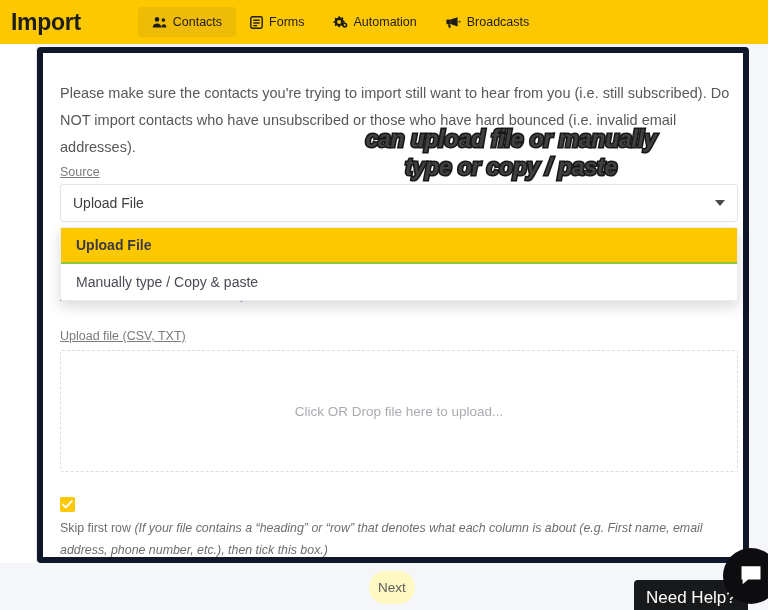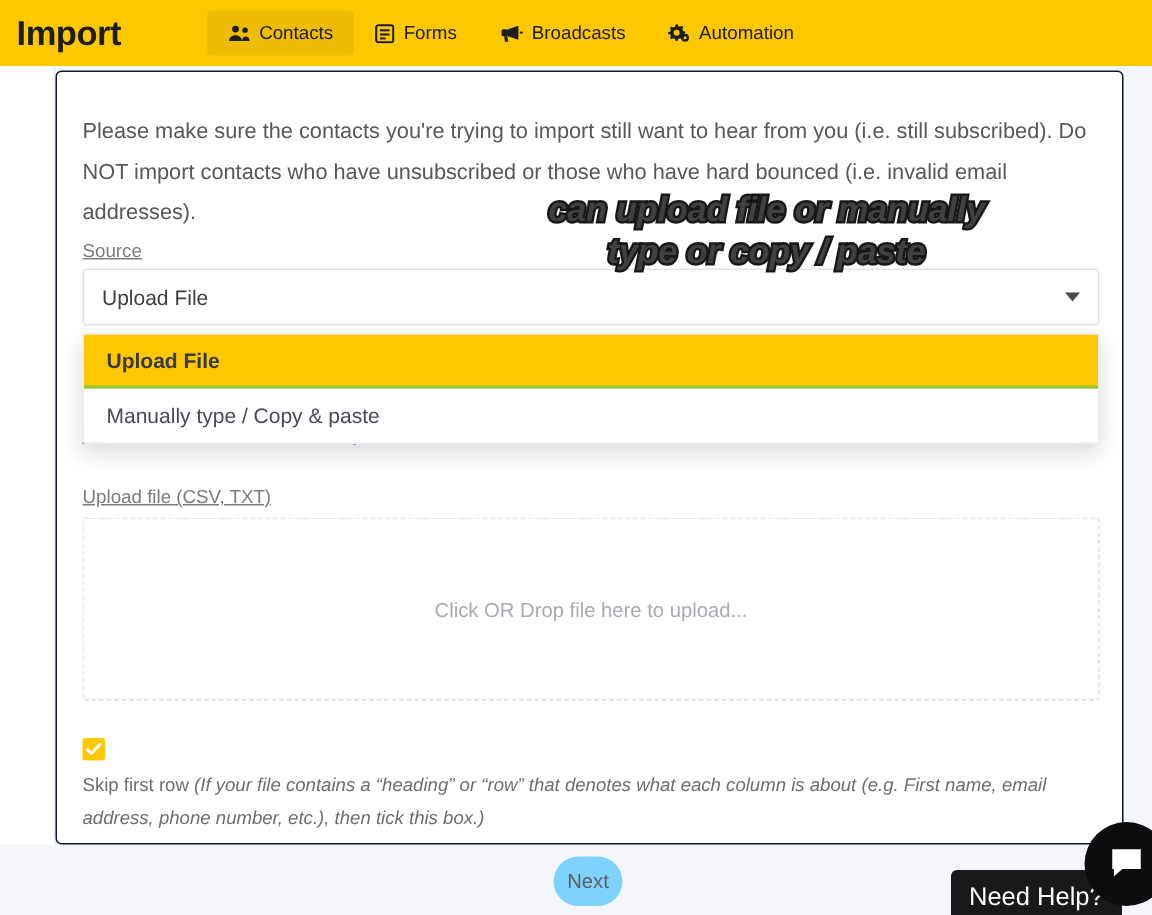--- a/index.html
+++ b/index.html
@@ -47,21 +47,21 @@
   .railgap {
     position: absolute; left: 18px; top: 44px;
     width: 19px; height: 519px; background: #ffffff;
     border-right: 1px solid #e7e9f2;
   }
 
   .card {
     position: absolute; left: 37px; top: 47px;
     width: 712px; height: 516px;
     background: #ffffff;
-    border: 1px solid #0f172a;
+    border: 6px solid #0f172a;
     border-radius: 4px;
   }
 
   .intro {
     position: absolute; left: 17px; top: 27px; width: 680px;
     font-size: 14.5px; line-height: 27px; color: #58585a;
   }
 
   .field-label {
     font-size: 12.5px; color: #7b7b7d; text-decoration: underline;
@@ -142,21 +142,21 @@
   .skiprow {
     position: absolute; left: 17px; top: 464px; width: 684px;
     font-size: 12.4px; line-height: 22px; color: #6e6e72;
   }
   .skiprow i { font-style: italic; }
 
   
   .next-btn {
     position: absolute; left: 369px; top: 571px;
     width: 46px; height: 33px;
-    background: #7dd3fc;
+    background: #fef9c3;
     border: none; border-radius: 17px;
     font-family: "Liberation Sans", sans-serif;
     font-size: 13.5px; color: #5d5d5f;
     cursor: pointer;
   }
 
   
   .needhelp {
     position: absolute; left: 634px; top: 580px;
     background: #18191b; color: #ffffff;
@@ -220,42 +220,42 @@
             <rect x="3.3" y="3.5" width="6.4" height="1.4" fill="#1d1d1b"></rect>
             <rect x="3.3" y="6.3" width="6.4" height="1.4" fill="#1d1d1b"></rect>
             <rect x="3.3" y="9.0" width="3.8" height="1.3" fill="#1d1d1b"></rect>
           </svg>
         </span>
         <span>Forms</span>
       </div>
 
       <div class="navtab">
         <span class="ic">
+          <svg width="15" height="14" viewBox="0 0 15 14">
+            <path d="M5.6 0.6l.4 1.3 1.3.5 1.2-.6.9.9-.6 1.2.5 1.3 1.3.4v1.3l-1.3.4-.5 1.3.6 1.2-.9.9-1.2-.6-1.3.5-.4 1.3H4.3l-.4-1.3-1.3-.5-1.2.6-.9-.9.6-1.2-.5-1.3L-.7 7.4V6.1l1.3-.4.5-1.3-.6-1.2.9-.9 1.2.6 1.3-.5.4-1.3z" transform="translate(1.1,0.4)" fill="#1d1d1b"></path>
+            <circle cx="6.1" cy="6.9" r="2.0" fill="#fdc800"></circle>
+            <circle cx="11.7" cy="10.1" r="2.6" fill="#1d1d1b"></circle>
+            <circle cx="11.7" cy="10.1" r="1.0" fill="#fdc800"></circle>
+          </svg>
+        </span>
+        <span>Automation</span>
+      </div>
+
+      <div class="navtab">
+        <span class="ic">
           <svg width="16" height="13" viewBox="0 0 16 13">
             <path d="M12.6 1.2v9.3L5.4 8.1V3.6z" fill="#1d1d1b"></path>
             <rect x="1.4" y="3.5" width="4.2" height="4.7" rx="1" fill="#1d1d1b"></rect>
             <path d="M3.1 8.2h2.1l.7 3.6H3.6z" fill="#1d1d1b"></path>
             <rect x="13.5" y="5.1" width="2.0" height="1.3" fill="#1d1d1b"></rect>
           </svg>
         </span>
         <span>Broadcasts</span>
       </div>
 
-      <div class="navtab">
-        <span class="ic">
-          <svg width="15" height="14" viewBox="0 0 15 14">
-            <path d="M5.6 0.6l.4 1.3 1.3.5 1.2-.6.9.9-.6 1.2.5 1.3 1.3.4v1.3l-1.3.4-.5 1.3.6 1.2-.9.9-1.2-.6-1.3.5-.4 1.3H4.3l-.4-1.3-1.3-.5-1.2.6-.9-.9.6-1.2-.5-1.3L-.7 7.4V6.1l1.3-.4.5-1.3-.6-1.2.9-.9 1.2.6 1.3-.5.4-1.3z" transform="translate(1.1,0.4)" fill="#1d1d1b"></path>
-            <circle cx="6.1" cy="6.9" r="2.0" fill="#fdc800"></circle>
-            <circle cx="11.7" cy="10.1" r="2.6" fill="#1d1d1b"></circle>
-            <circle cx="11.7" cy="10.1" r="1.0" fill="#fdc800"></circle>
-          </svg>
-        </span>
-        <span>Automation</span>
-      </div>
-
     </div>
   </div>
 
   <div class="leftrail"></div>
   <div class="railgap"></div>
 
   <div class="card">
 
     <div class="intro">Please make sure the contacts you're trying to import still want to hear from you (i.e. still subscribed). Do NOT import contacts who have unsubscribed or those who have hard bounced (i.e. invalid email addresses).</div>
 

